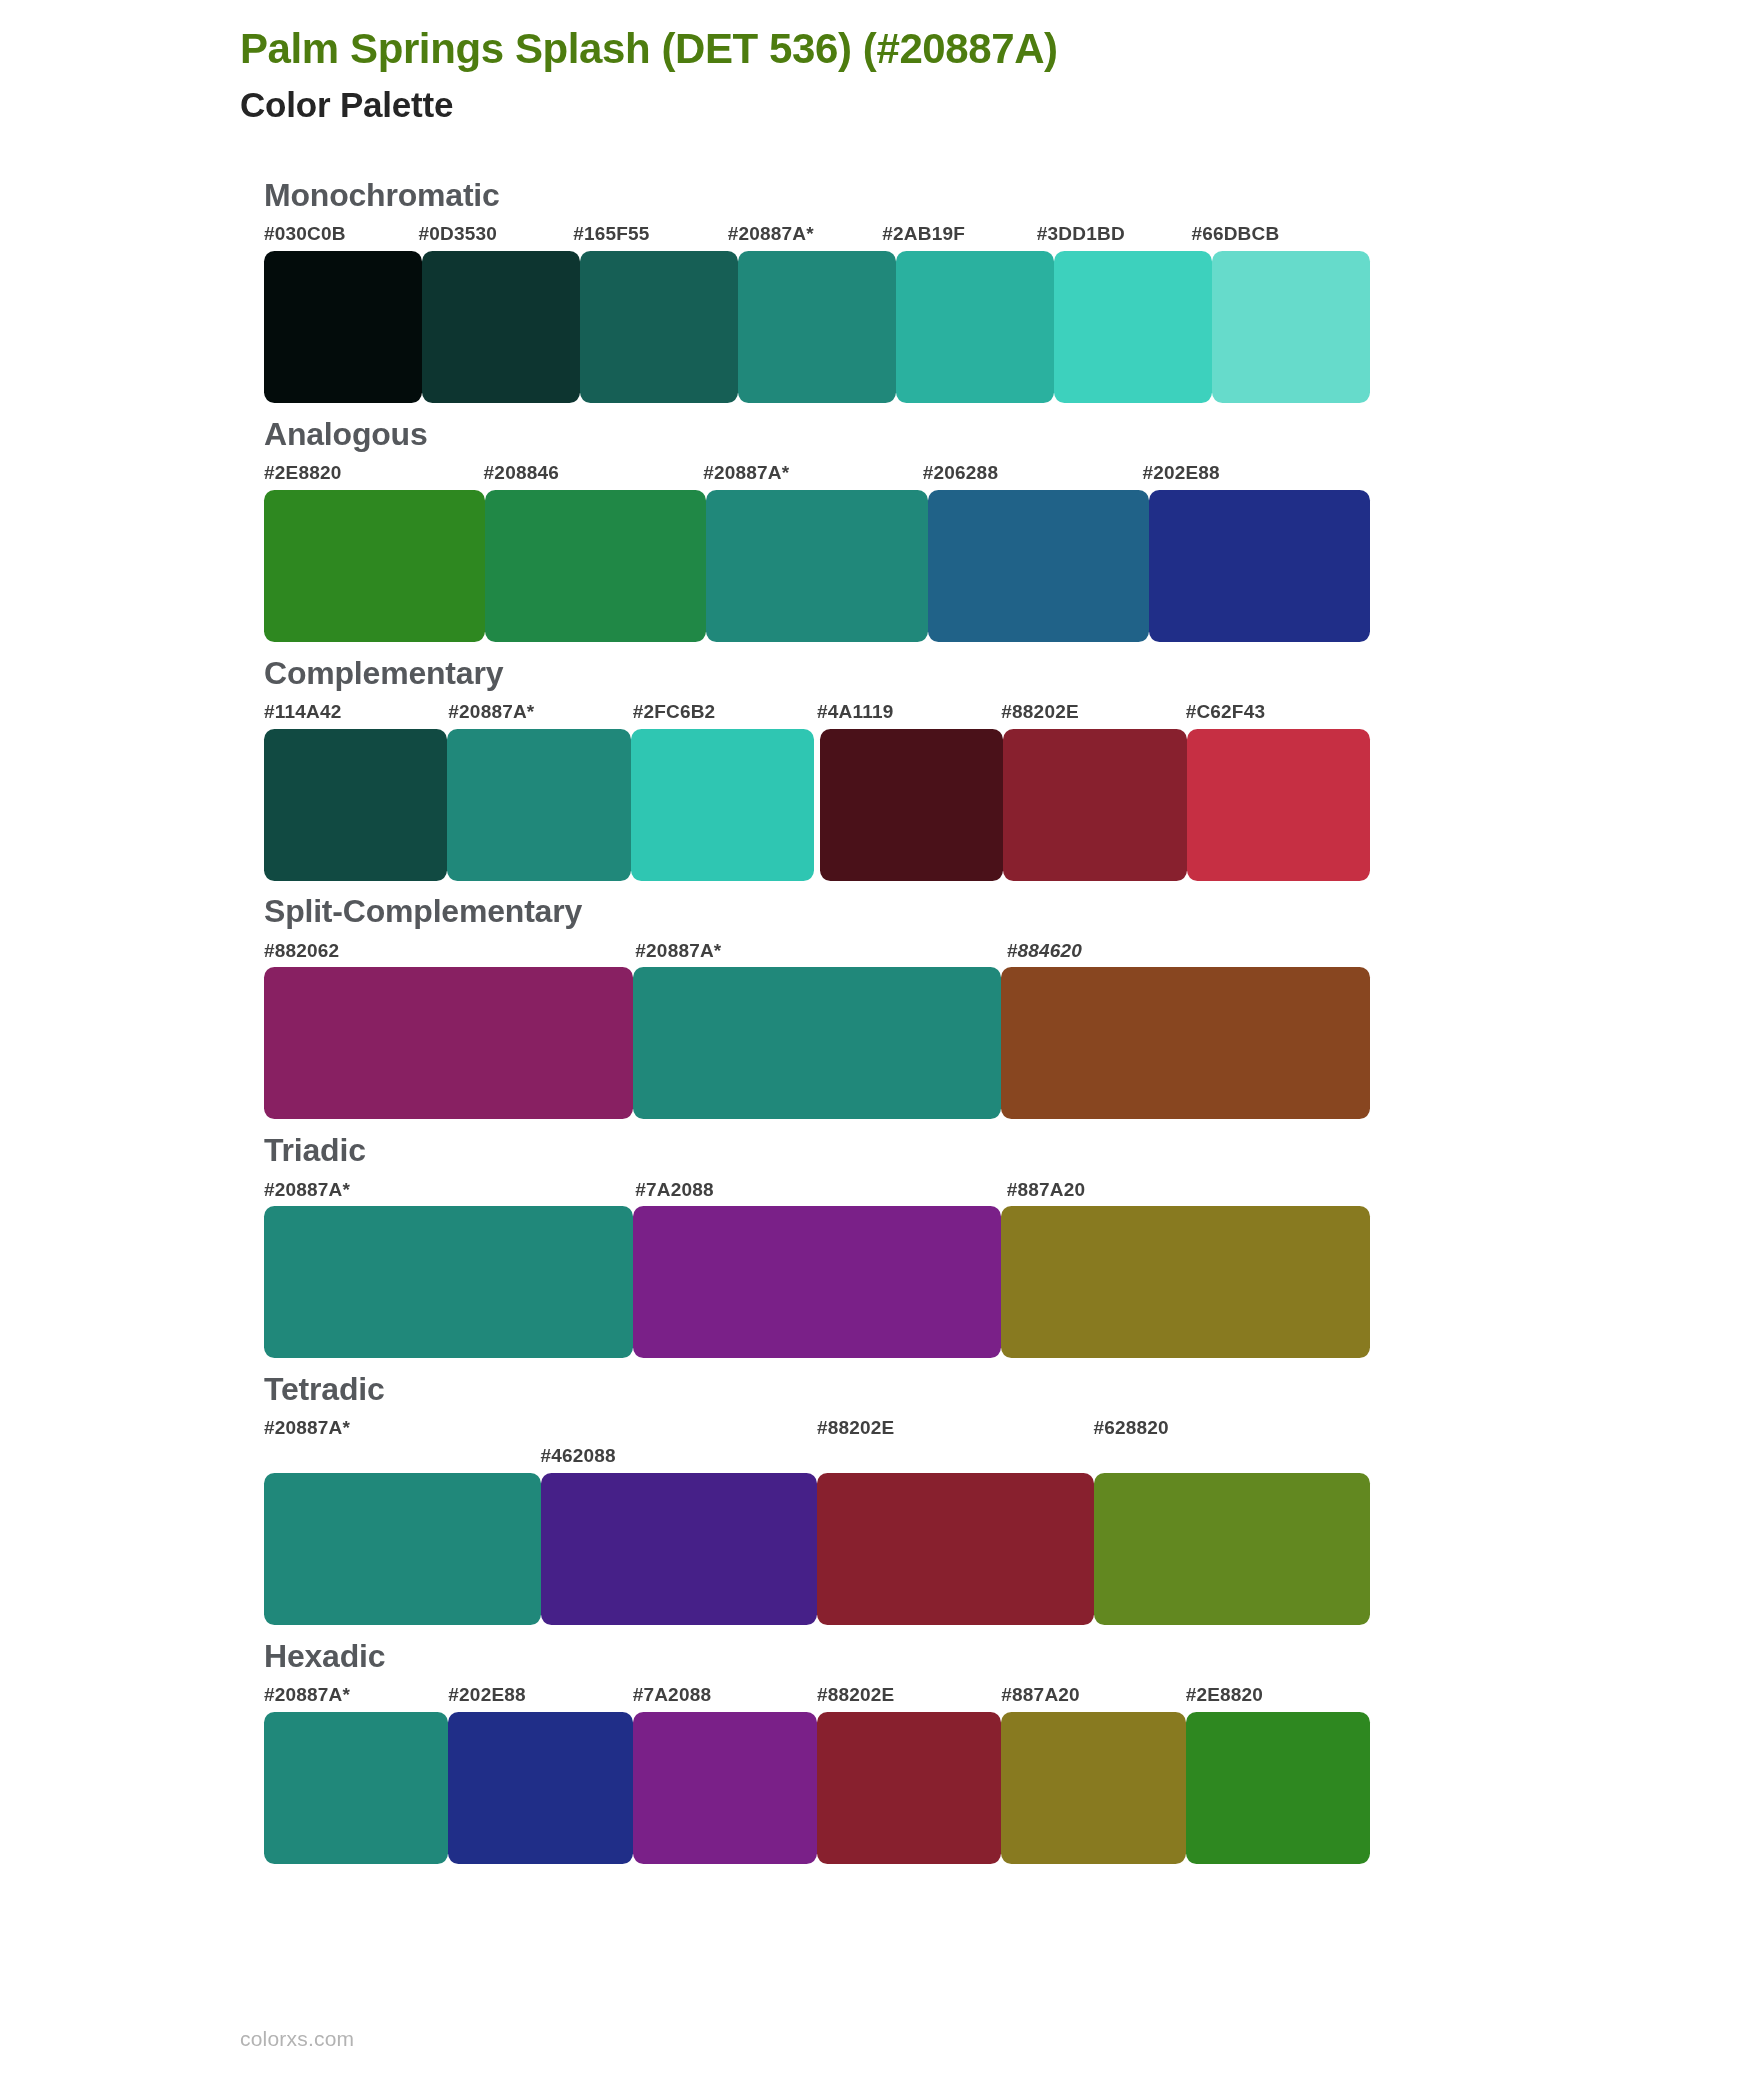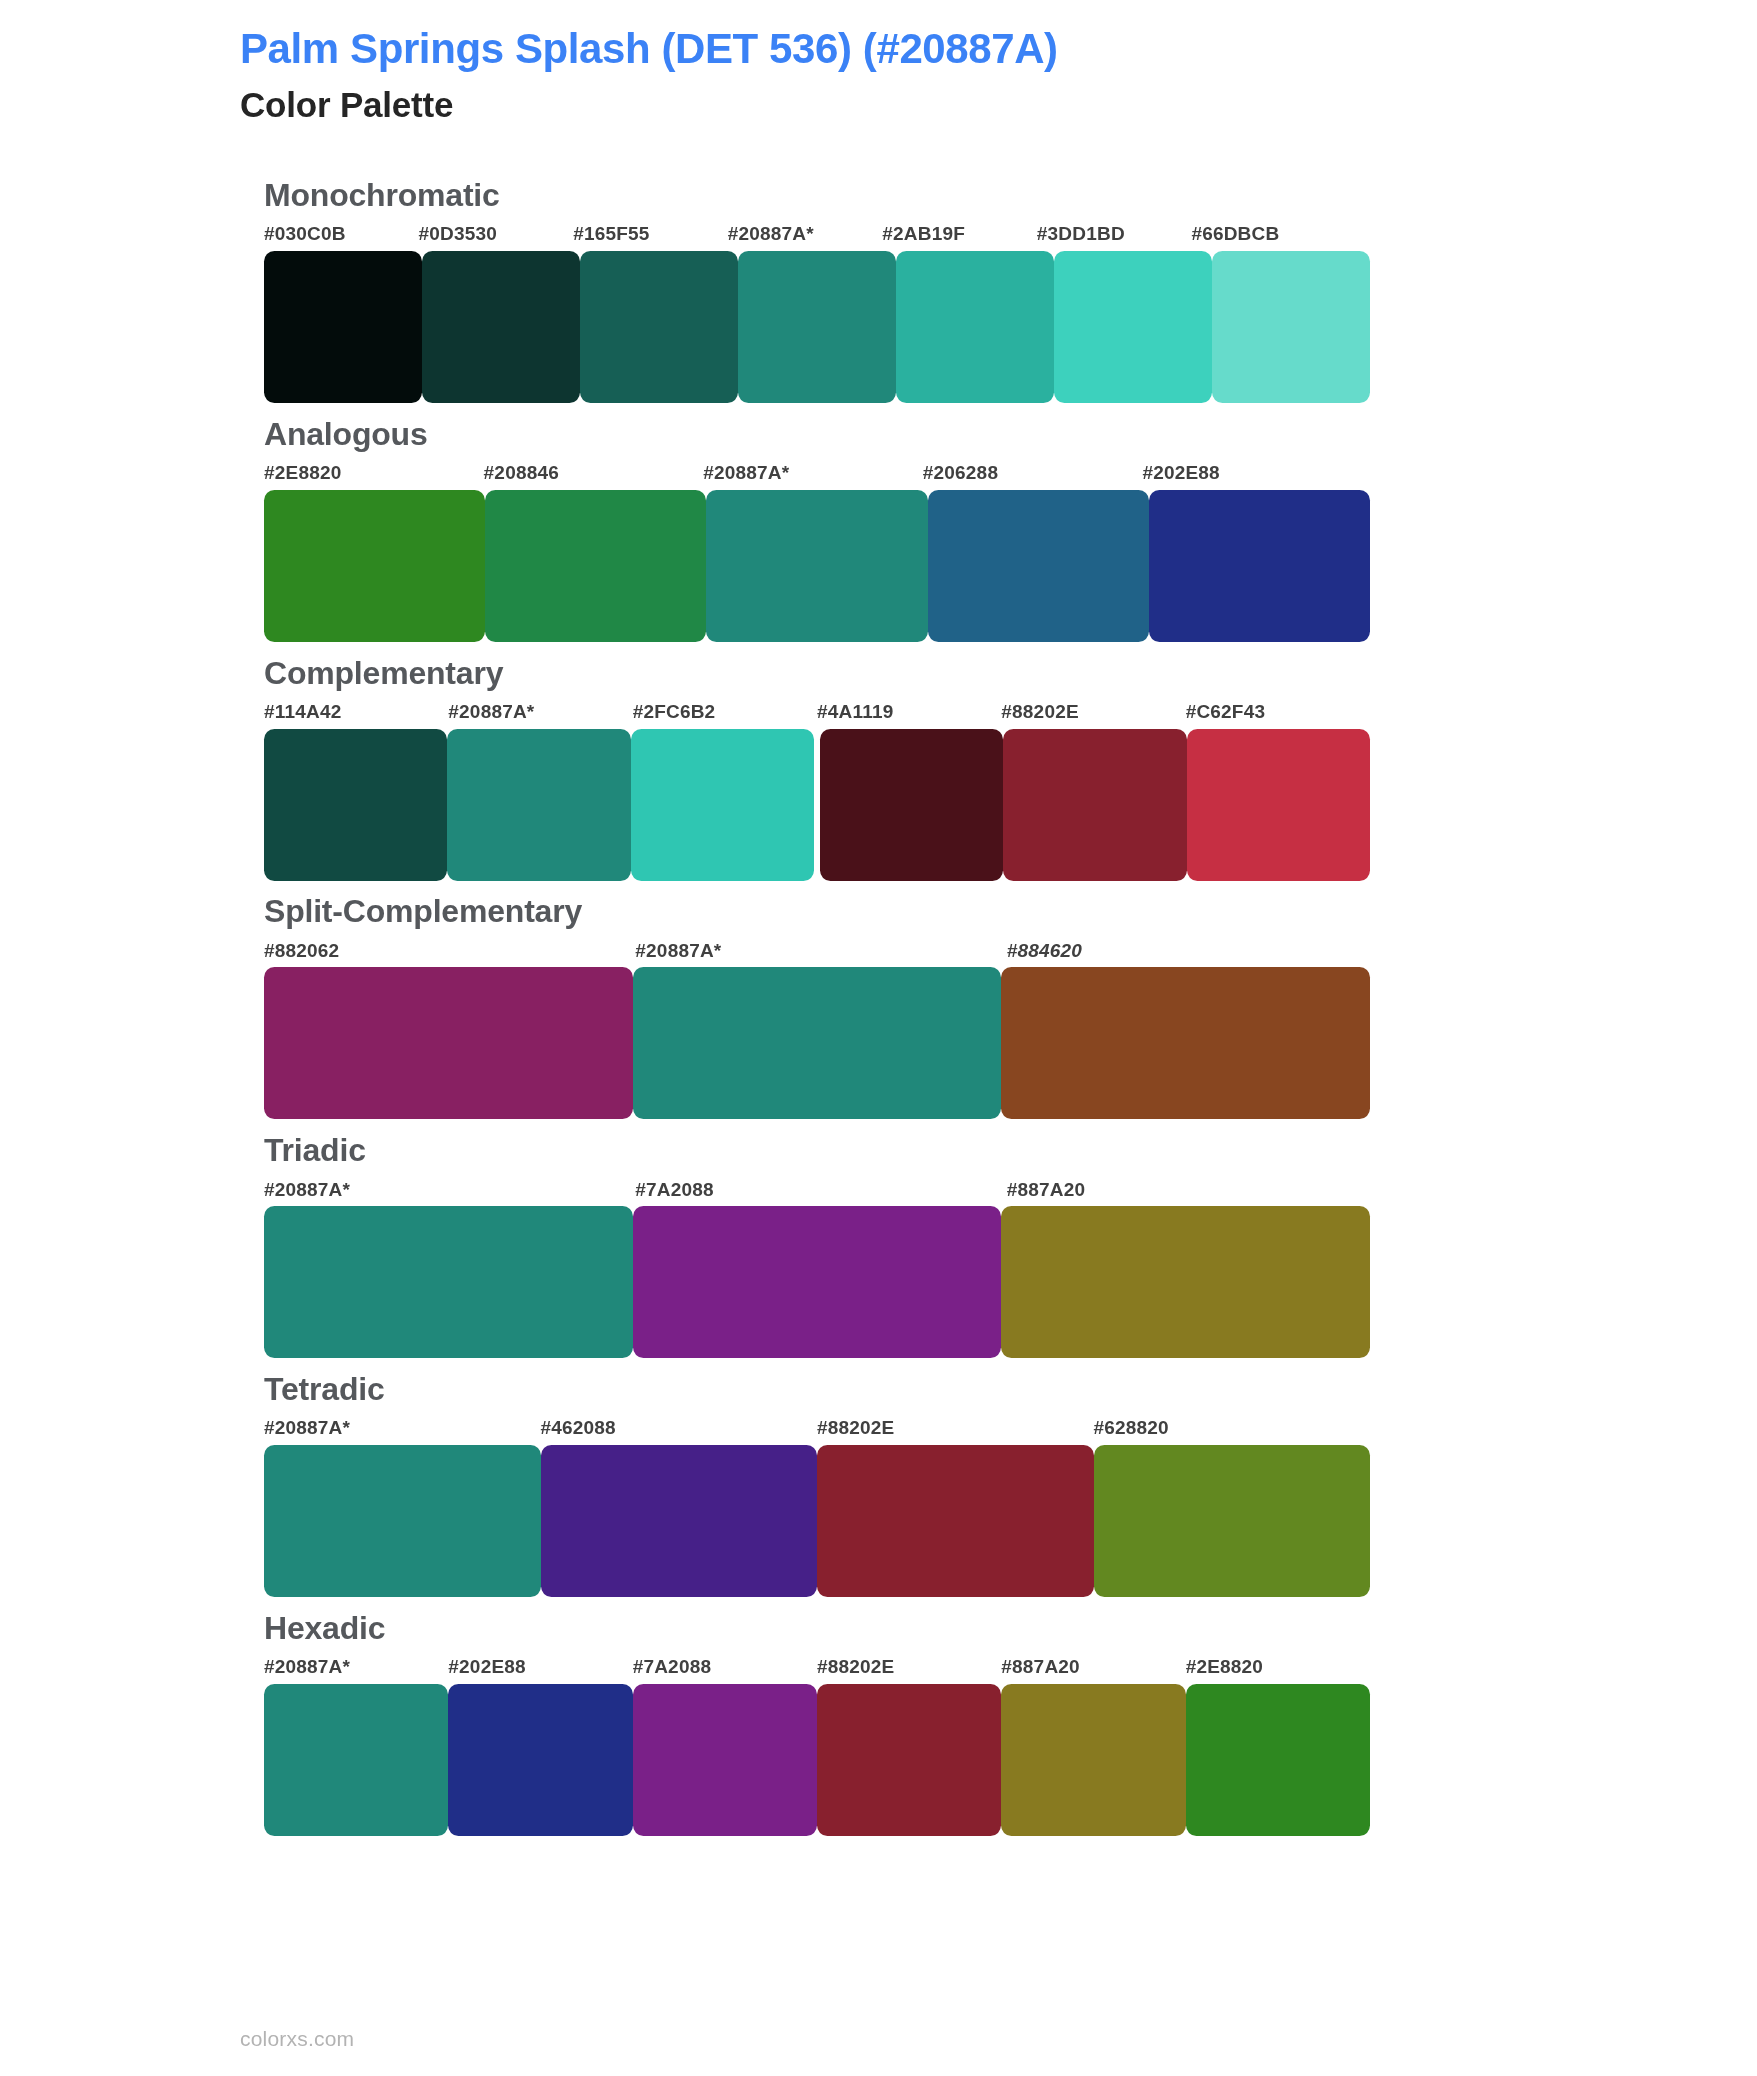--- a/index.html
+++ b/index.html
@@ -24,21 +24,21 @@
     position: relative;
   }
 
   
   .header {
     padding: 24px 0 0 240px;
   }
   .page-title {
     font-size: 42px;
     font-weight: bold;
-    color: #3b82f6;
+    color: #4d7c0f;
     letter-spacing: -0.4px;
     line-height: 1.18;
     margin: 0;
     white-space: nowrap;
   }
   .page-subtitle {
     font-size: 35px;
     font-weight: bold;
     color: #252525;
     letter-spacing: -0.2px;
@@ -211,21 +211,21 @@
         <div class="swatches-row">
           <div class="swatch" style="width: 33.3333%; background: rgb(32, 136, 122);"></div>
           <div class="swatch" style="width: 33.3333%; background: rgb(122, 32, 136);"></div>
           <div class="swatch" style="width: 33.3333%; background: rgb(136, 122, 32);"></div>
         </div>
       </div>
       <div class="section row-tetra">
         <div class="section-title">Tetradic</div>
         <div class="labels-row">
           <div class="swatch-label" style="width: 25%;">#20887A*</div>
-          <div class="swatch-label" style="width: 25%;">#462088</div>
+          <div class="swatch-label" style="width: 25%; margin-top: 28px;">#462088</div>
           <div class="swatch-label" style="width: 25%;">#88202E</div>
           <div class="swatch-label" style="width: 25%;">#628820</div>
         </div>
         <div class="swatches-row">
           <div class="swatch" style="width: 25%; background: rgb(32, 136, 122);"></div>
           <div class="swatch" style="width: 25%; background: rgb(70, 32, 136);"></div>
           <div class="swatch" style="width: 25%; background: rgb(136, 32, 46);"></div>
           <div class="swatch" style="width: 25%; background: rgb(98, 136, 32);"></div>
         </div>
       </div>

